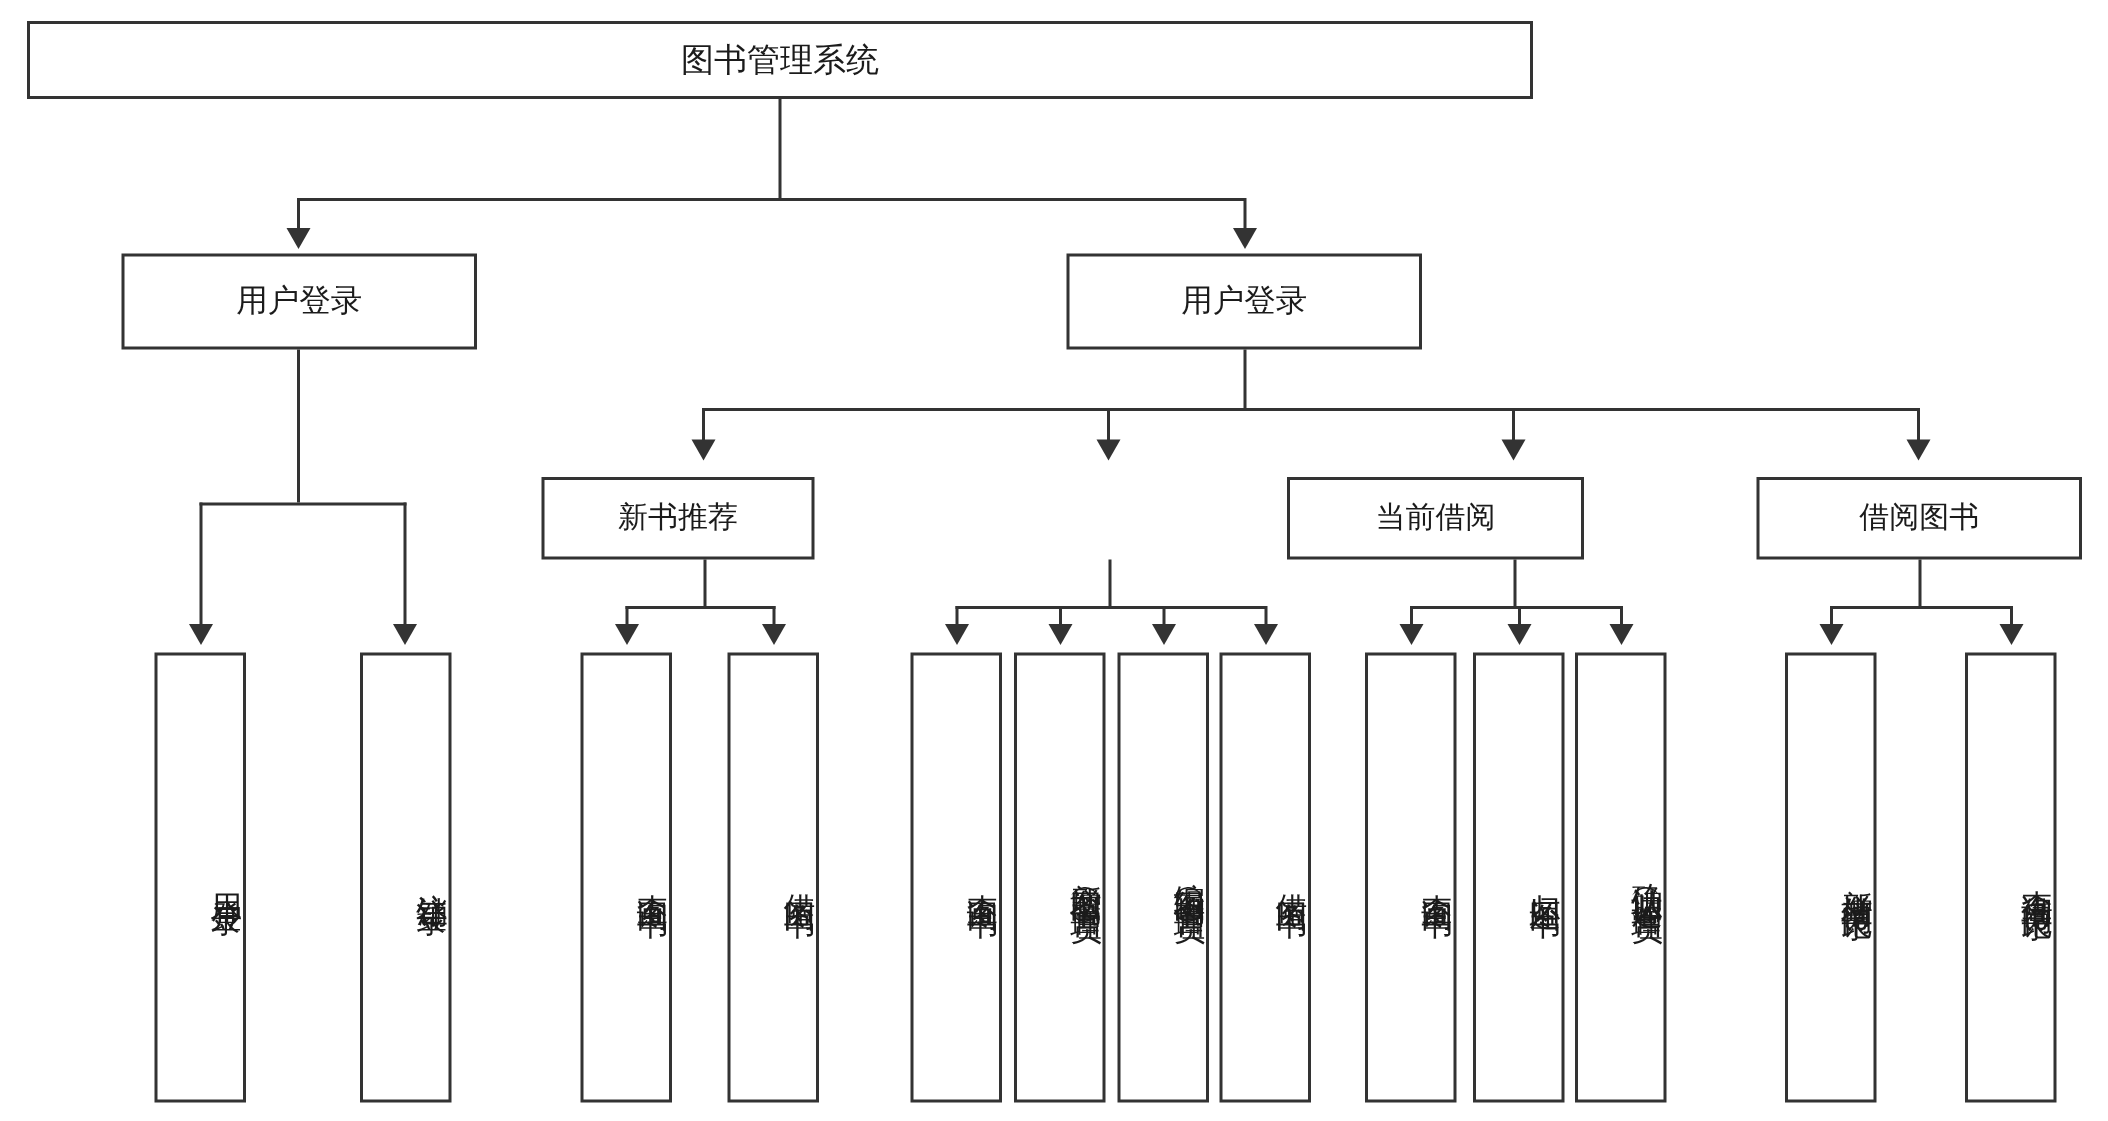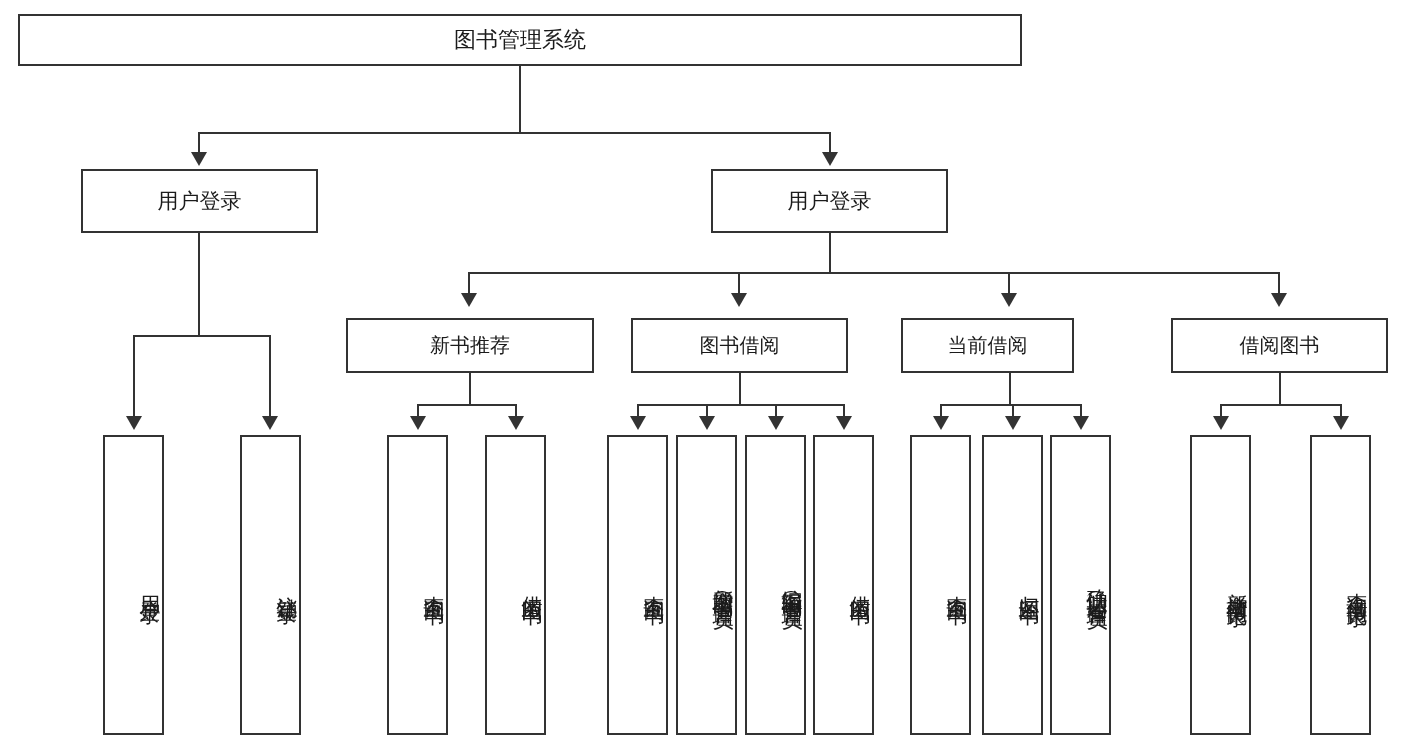--- a/index.html
+++ b/index.html
@@ -114,27 +114,24 @@
   <div class="conn h" style="left:468px; top:272px; width:812px;"></div>
   <div class="conn v" style="left:468px; top:272px; height:24px;"></div>
   <div class="arrow" style="left:461px; top:293px;"></div>
   <div class="conn v" style="left:738px; top:272px; height:24px;"></div>
   <div class="arrow" style="left:731px; top:293px;"></div>
   <div class="conn v" style="left:1008px; top:272px; height:24px;"></div>
   <div class="arrow" style="left:1001px; top:293px;"></div>
   <div class="conn v" style="left:1278px; top:272px; height:24px;"></div>
   <div class="arrow" style="left:1271px; top:293px;"></div>
 
-  <div class="node lvl3" style="left:346px; top:318px; width:248px; height:55px;">
+  <div class="node lvl3" style="left:361px; top:318px; width:182px; height:55px;">
     <span>新书推荐</span>
   </div>
-  <div class="node lvl3" style="left:631px; top:318px; width:217px; height:55px;">
-    <span>图书借阅</span>
-  </div>
-  <div class="node lvl3" style="left:901px; top:318px; width:173px; height:55px;">
+  <div class="node lvl3" style="left:858px; top:318px; width:198px; height:55px;">
     <span>当前借阅</span>
   </div>
   <div class="node lvl3" style="left:1171px; top:318px; width:217px; height:55px;">
     <span>借阅图书</span>
   </div>
 
   <div class="conn v" style="left:469px; top:373px; height:32px;"></div>
   <div class="conn h" style="left:417px; top:404px; width:100px;"></div>
   <div class="conn v" style="left:417px; top:404px; height:15px;"></div>
   <div class="arrow" style="left:410px; top:416px;"></div>

